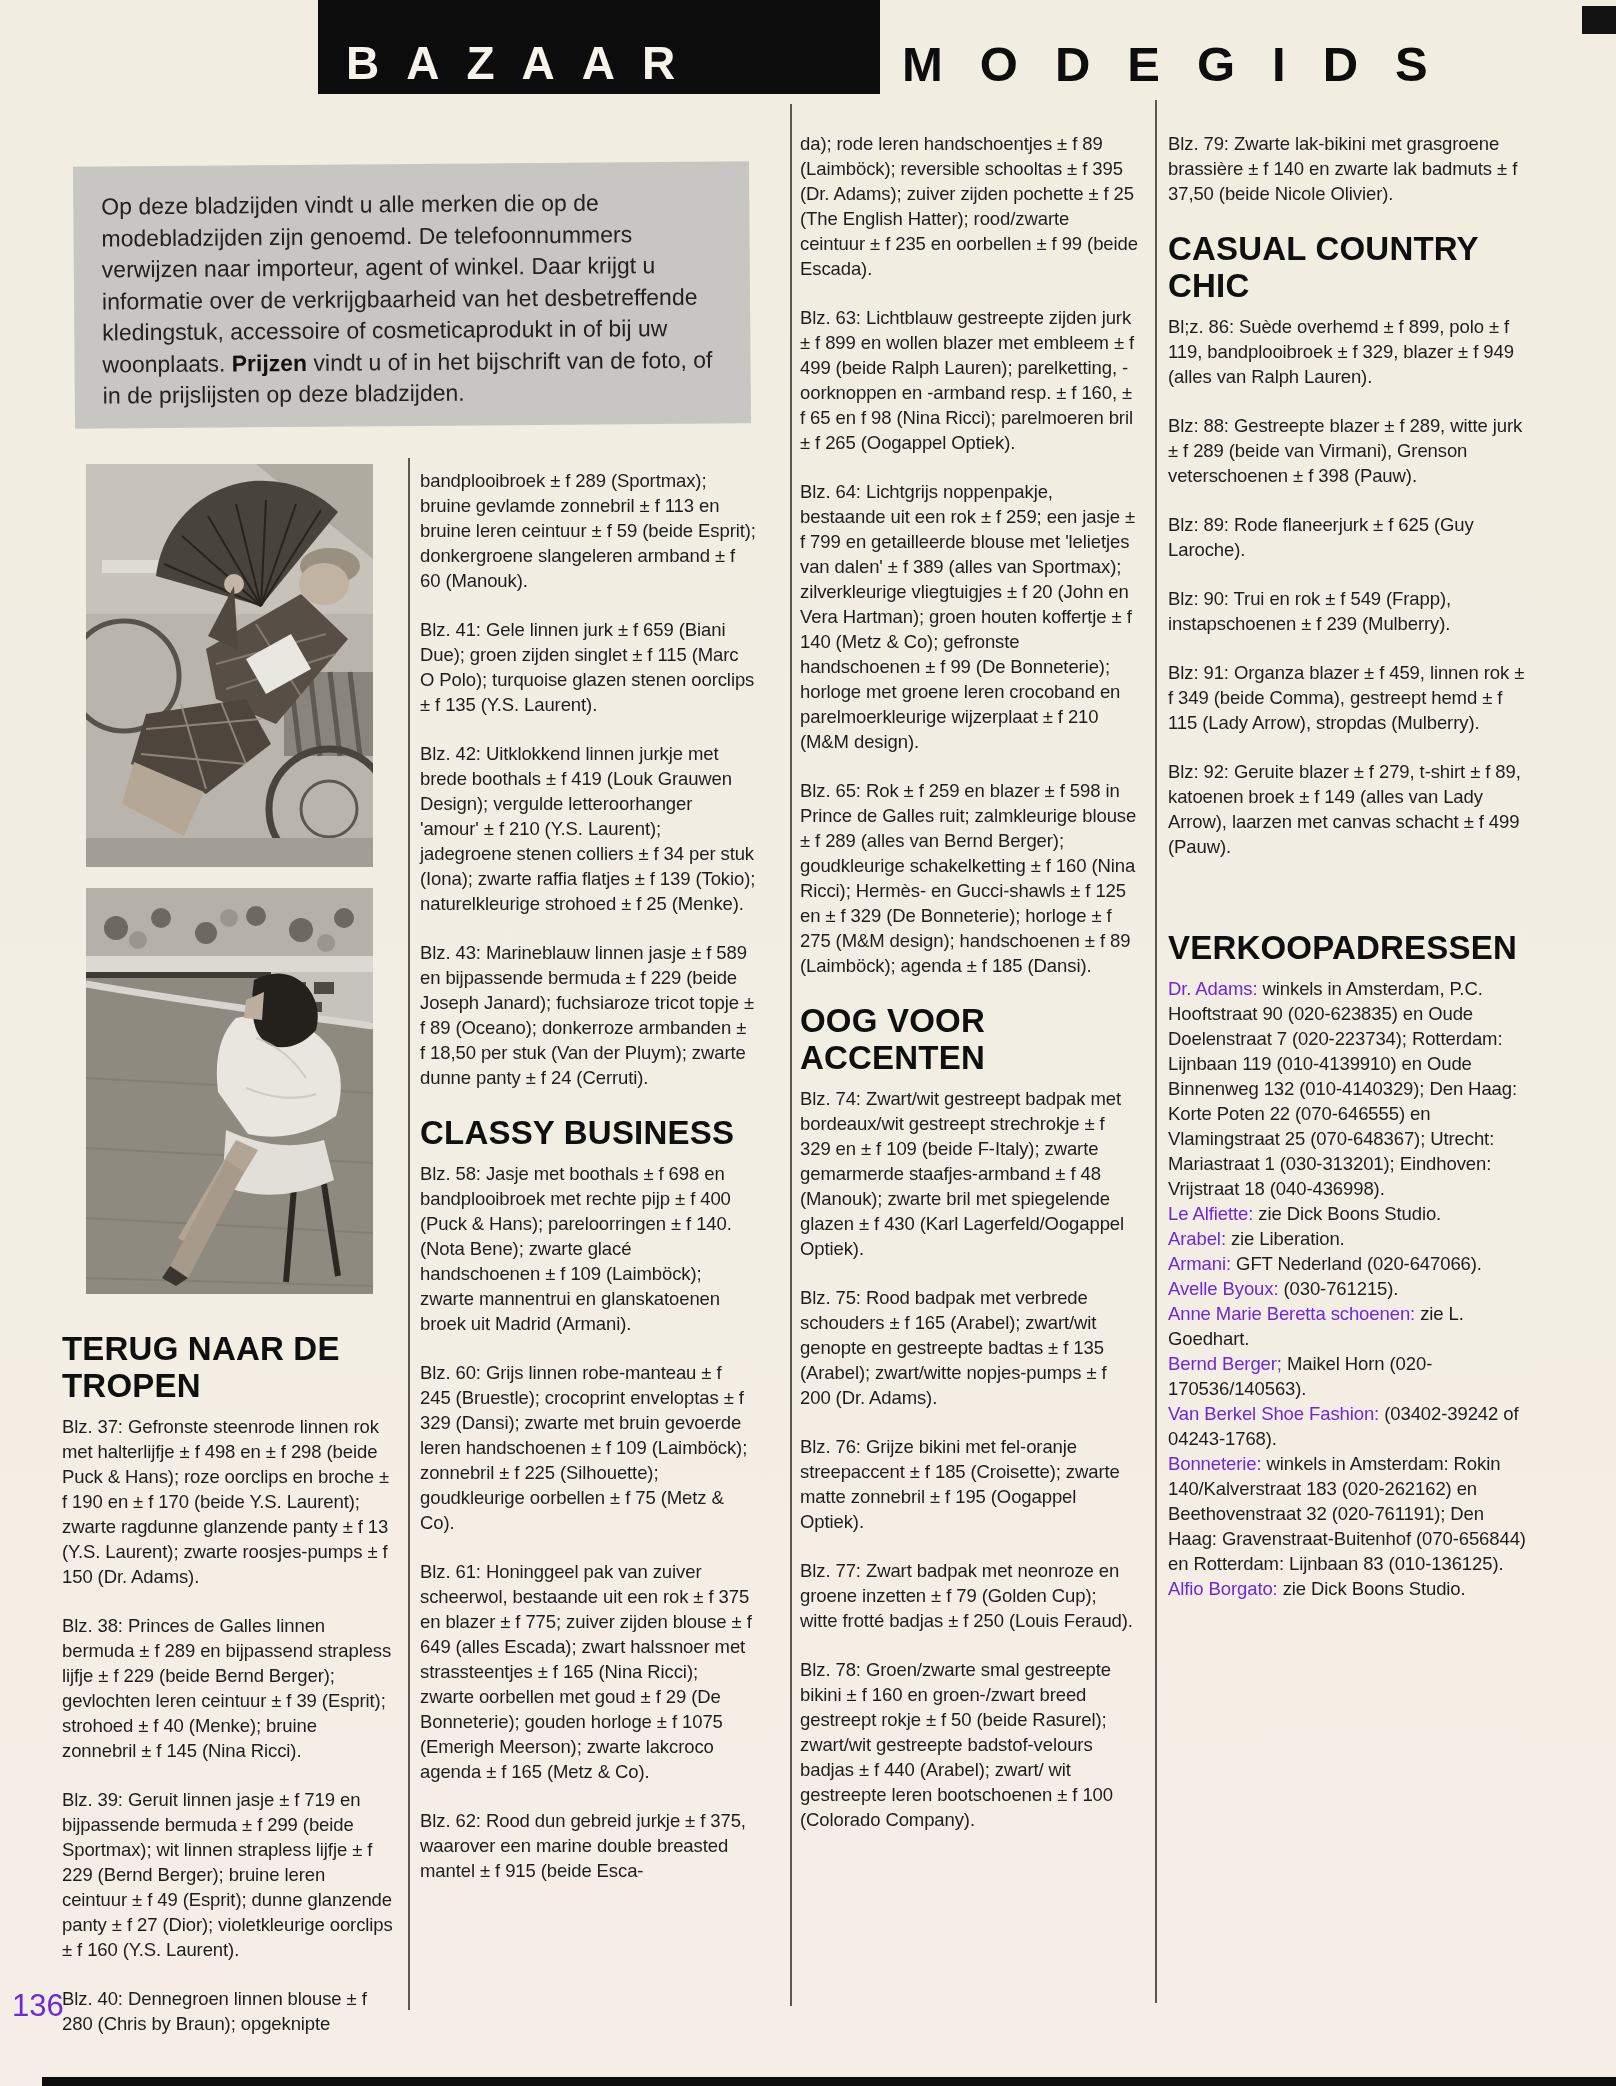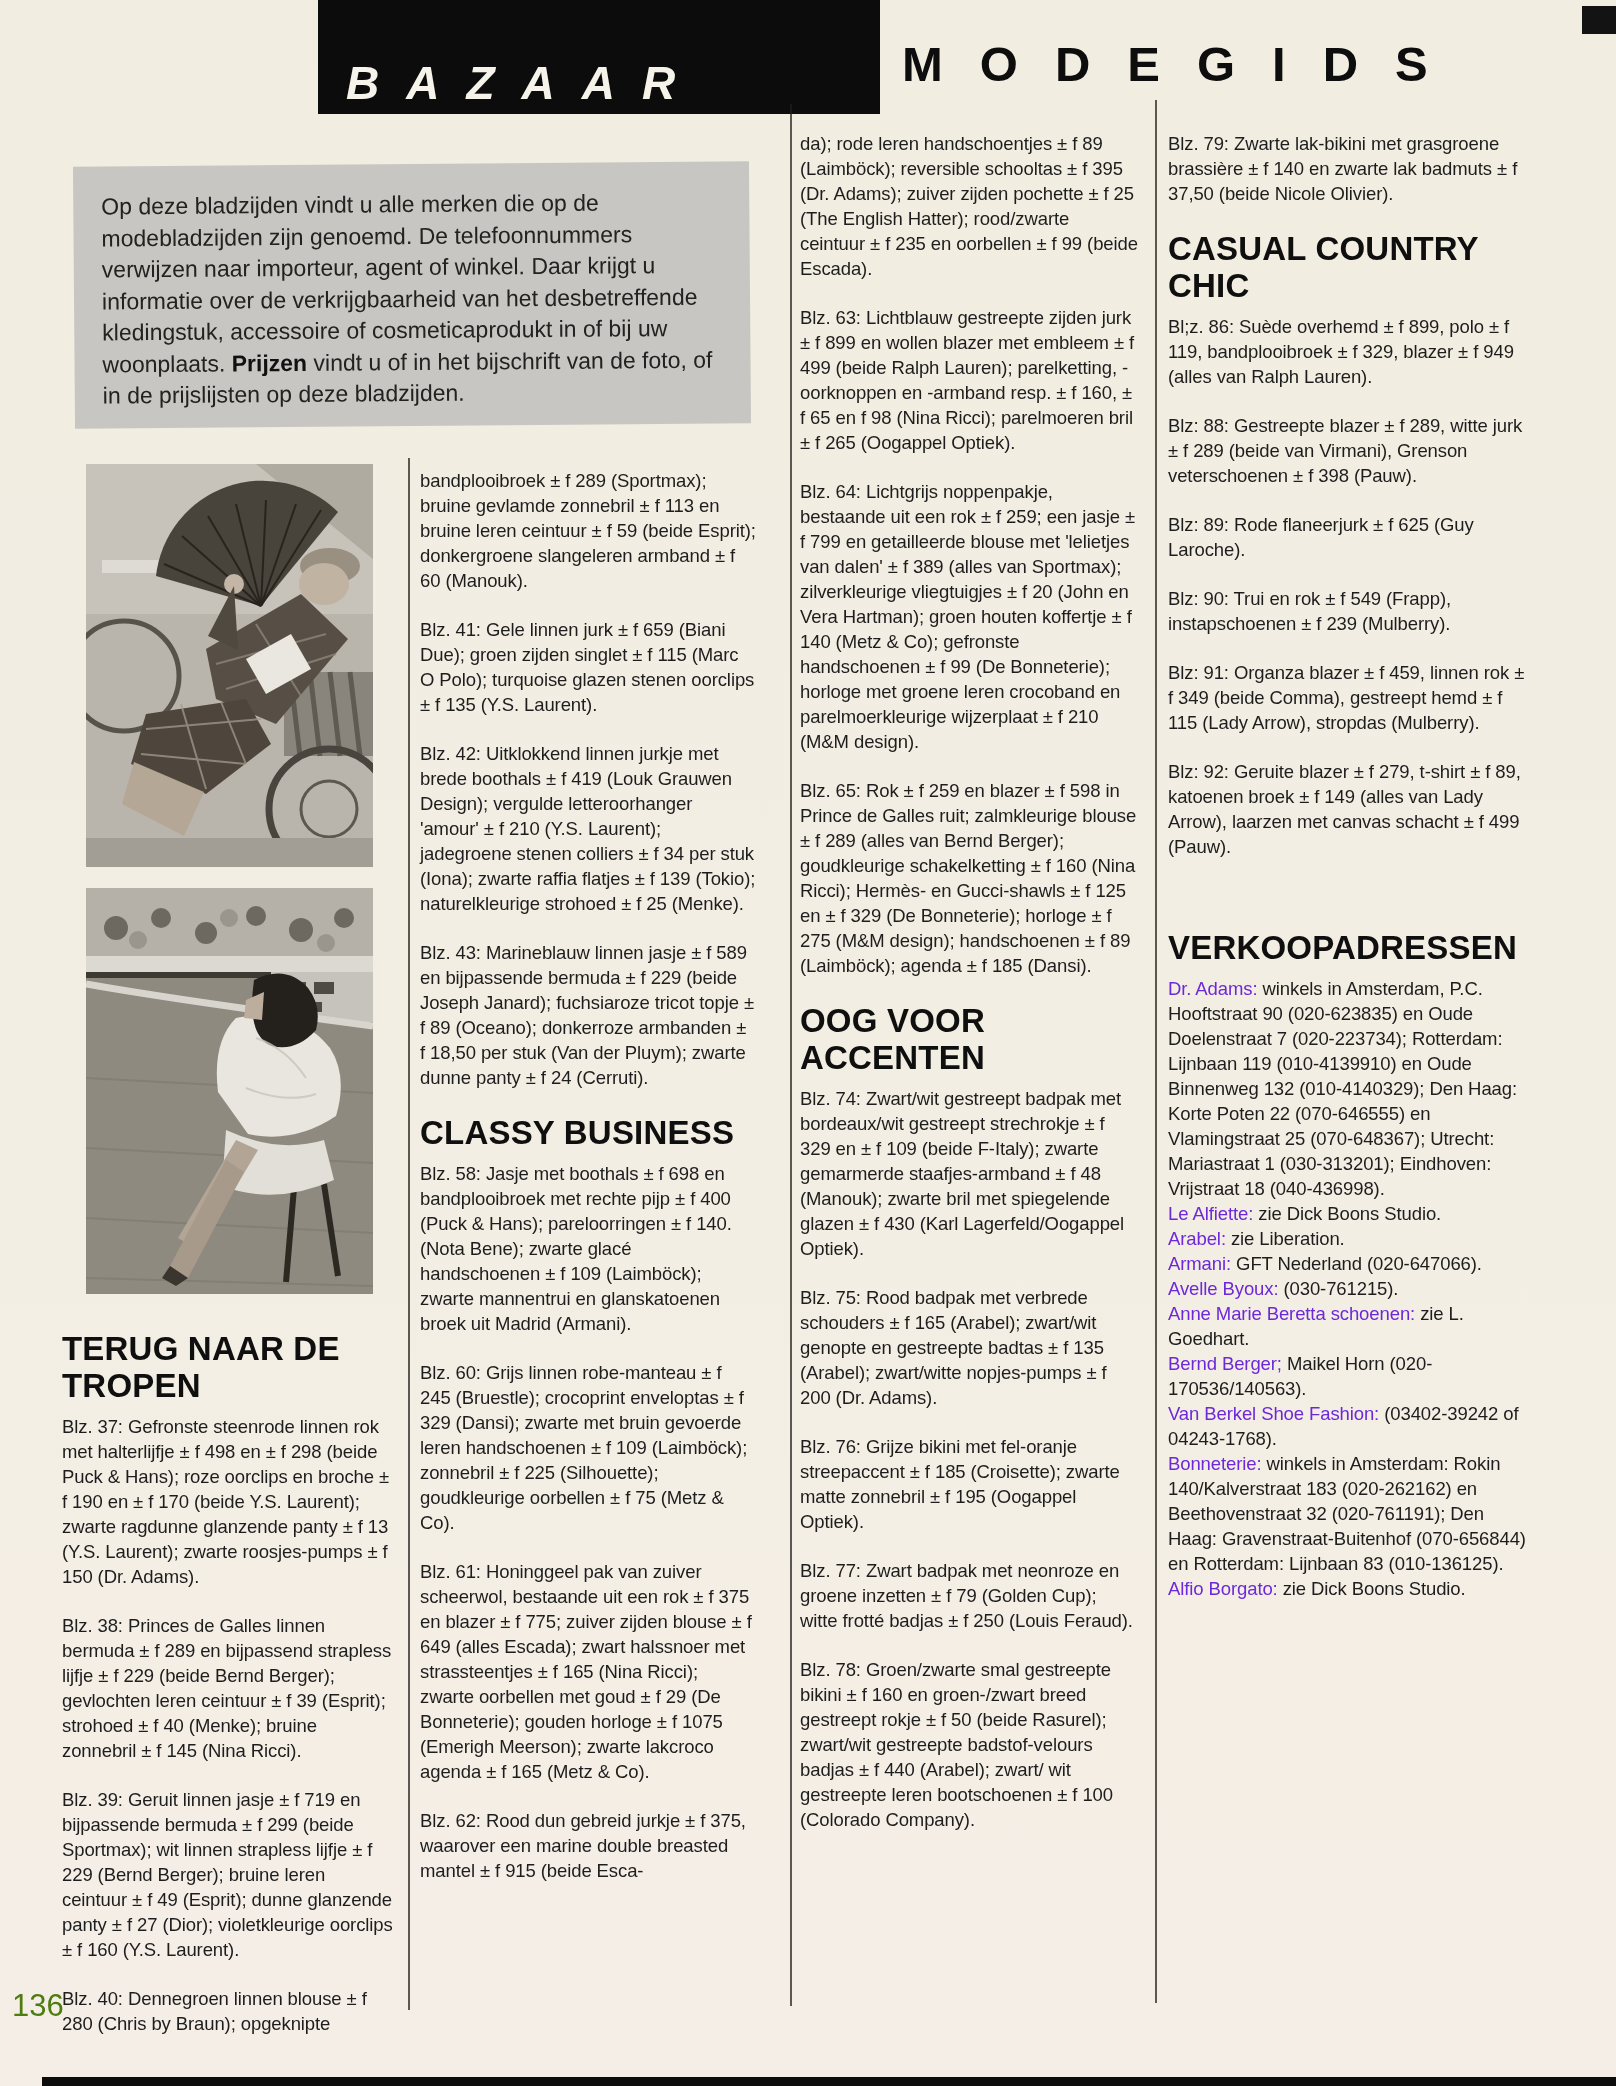--- a/index.html
+++ b/index.html
@@ -5,21 +5,21 @@
   html,body{margin:0;padding:0;}
   body{
     position:relative;
     width:1616px;height:2086px;
     overflow:hidden;
     background:linear-gradient(180deg,#f2ede1 0%,#f3eee3 55%,#f5eee7 100%);
     font-family:"Liberation Sans","DejaVu Sans",sans-serif;
     color:#1d1d1d;
   }
   
-  .banner-black{position:absolute;left:318px;top:0;width:562px;height:114px;background:#0c0c0c;font-style:italic;}
+  .banner-black{position:absolute;left:318px;top:0;width:562px;height:94px;background:#0c0c0c;}
   .bazaar{position:absolute;left:28px;bottom:4px;font-size:46px;font-weight:700;letter-spacing:27px;color:#f6f3eb;white-space:nowrap;}
   .modegids{position:absolute;left:902px;top:36px;font-size:49px;font-weight:700;letter-spacing:37px;color:#0d0d0d;white-space:nowrap;}
   .corner-mark{position:absolute;left:1582px;top:6px;width:34px;height:28px;background:#131313;}
   
   .intro{
     position:absolute;left:74px;top:164px;width:676px;height:262px;
     background:#c8c6c2;transform:rotate(-0.45deg);
     box-sizing:border-box;padding:25px 28px 0 28px;
     font-size:23px;line-height:31.5px;color:#222;
   }
@@ -43,21 +43,21 @@
   }
   .headline:first-child{margin-top:15px;}
   .headline-xl{margin-top:70px;}
   .addr{margin:0;}
   .addr b{font-weight:400;color:#6d28d9;text-align:center;}
   
   .vline{position:absolute;width:2px;background:rgba(32,30,27,0.72);}
   #vline1{left:408px;top:458px;height:1552px;}
   #vline2{left:790px;top:104px;height:1902px;}
   #vline3{left:1155px;top:100px;height:1903px;}
-  .page-number{position:absolute;left:12px;top:1988px;font-size:31px;color:#4d7c0f;}
+  .page-number{position:absolute;left:12px;top:1988px;font-size:31px;color:#6d28d9;}
   .bottom-bar{position:absolute;left:42px;top:2077px;width:1574px;height:9px;background:#0c0c0c;}
 </style>
 </head>
 <body>
 
 <div>
   <div class="banner-black">
     <span class="bazaar">BAZAAR</span>
   </div>
   <span class="modegids">MODEGIDS</span>

